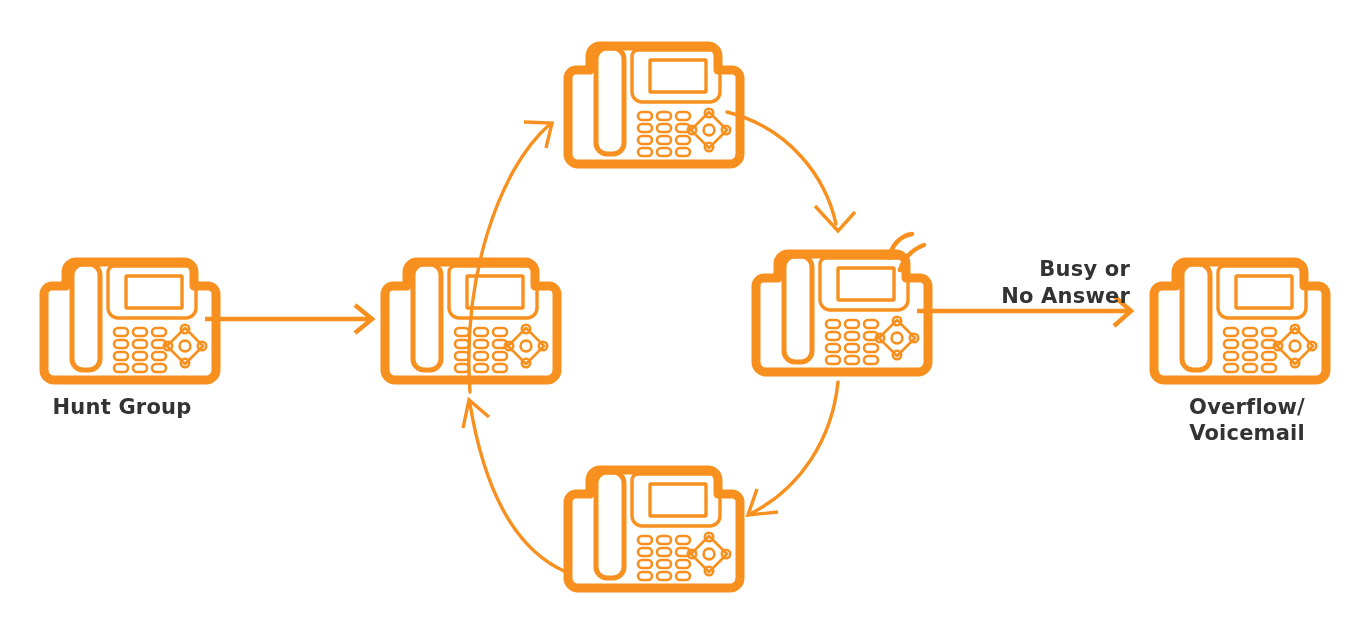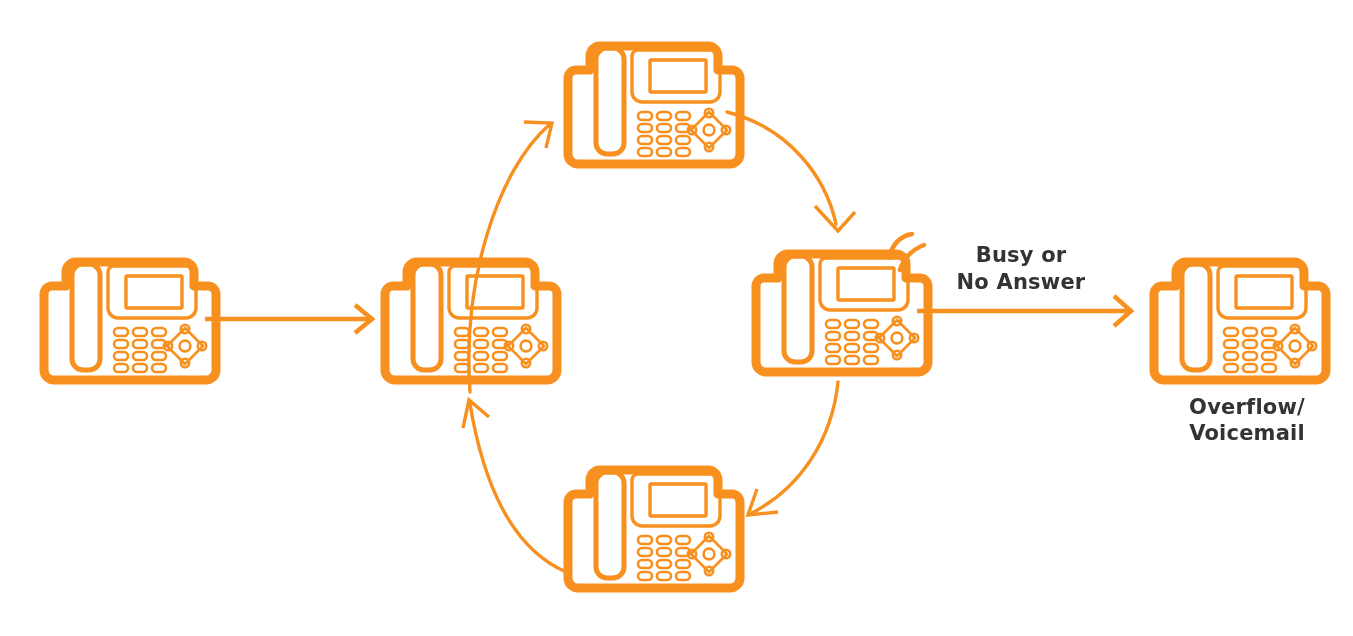--- a/index.html
+++ b/index.html
@@ -44,21 +44,21 @@
     font-weight: bold;
     font-size: 21px;
     line-height: 27px;
     letter-spacing: 0.2px;
     color: #333333;
     white-space: pre-line;
     user-select: none;
   }
   #label-hunt-group { left: 10px; top: 394px; width: 224px; }
   #label-overflow-voicemail { left: 1135px; top: 394px; width: 224px; }
-  #label-busy-no-answer { left: 912px; top: 242px; width: 218px; }
+  #label-busy-no-answer { left: 912px; top: 256px; width: 218px; text-align: right; }
 </style>
 </head>
 <body>
 
 <div id="stage">
 
   <svg id="diagram-svg" viewBox="0 0 1353 636" xmlns="http://www.w3.org/2000/svg">
     <defs>
 
       <g id="desk-phone">
@@ -149,20 +149,21 @@
 
     <g>
       <use href="#desk-phone" transform="translate(568,460)"></use>
     </g>
 
     <g>
       <use href="#desk-phone" transform="translate(1154,252)"></use>
     </g>
   </svg>
 
+  <div class="node-label" id="label-hunt-group">Hunt Group</div>
 
   <div class="node-label" id="label-overflow-voicemail">Overflow/
 Voicemail</div>
 
   <div class="edge-label" id="label-busy-no-answer">Busy or
 No Answer</div>
 
 </div>
 
 </body></html>

